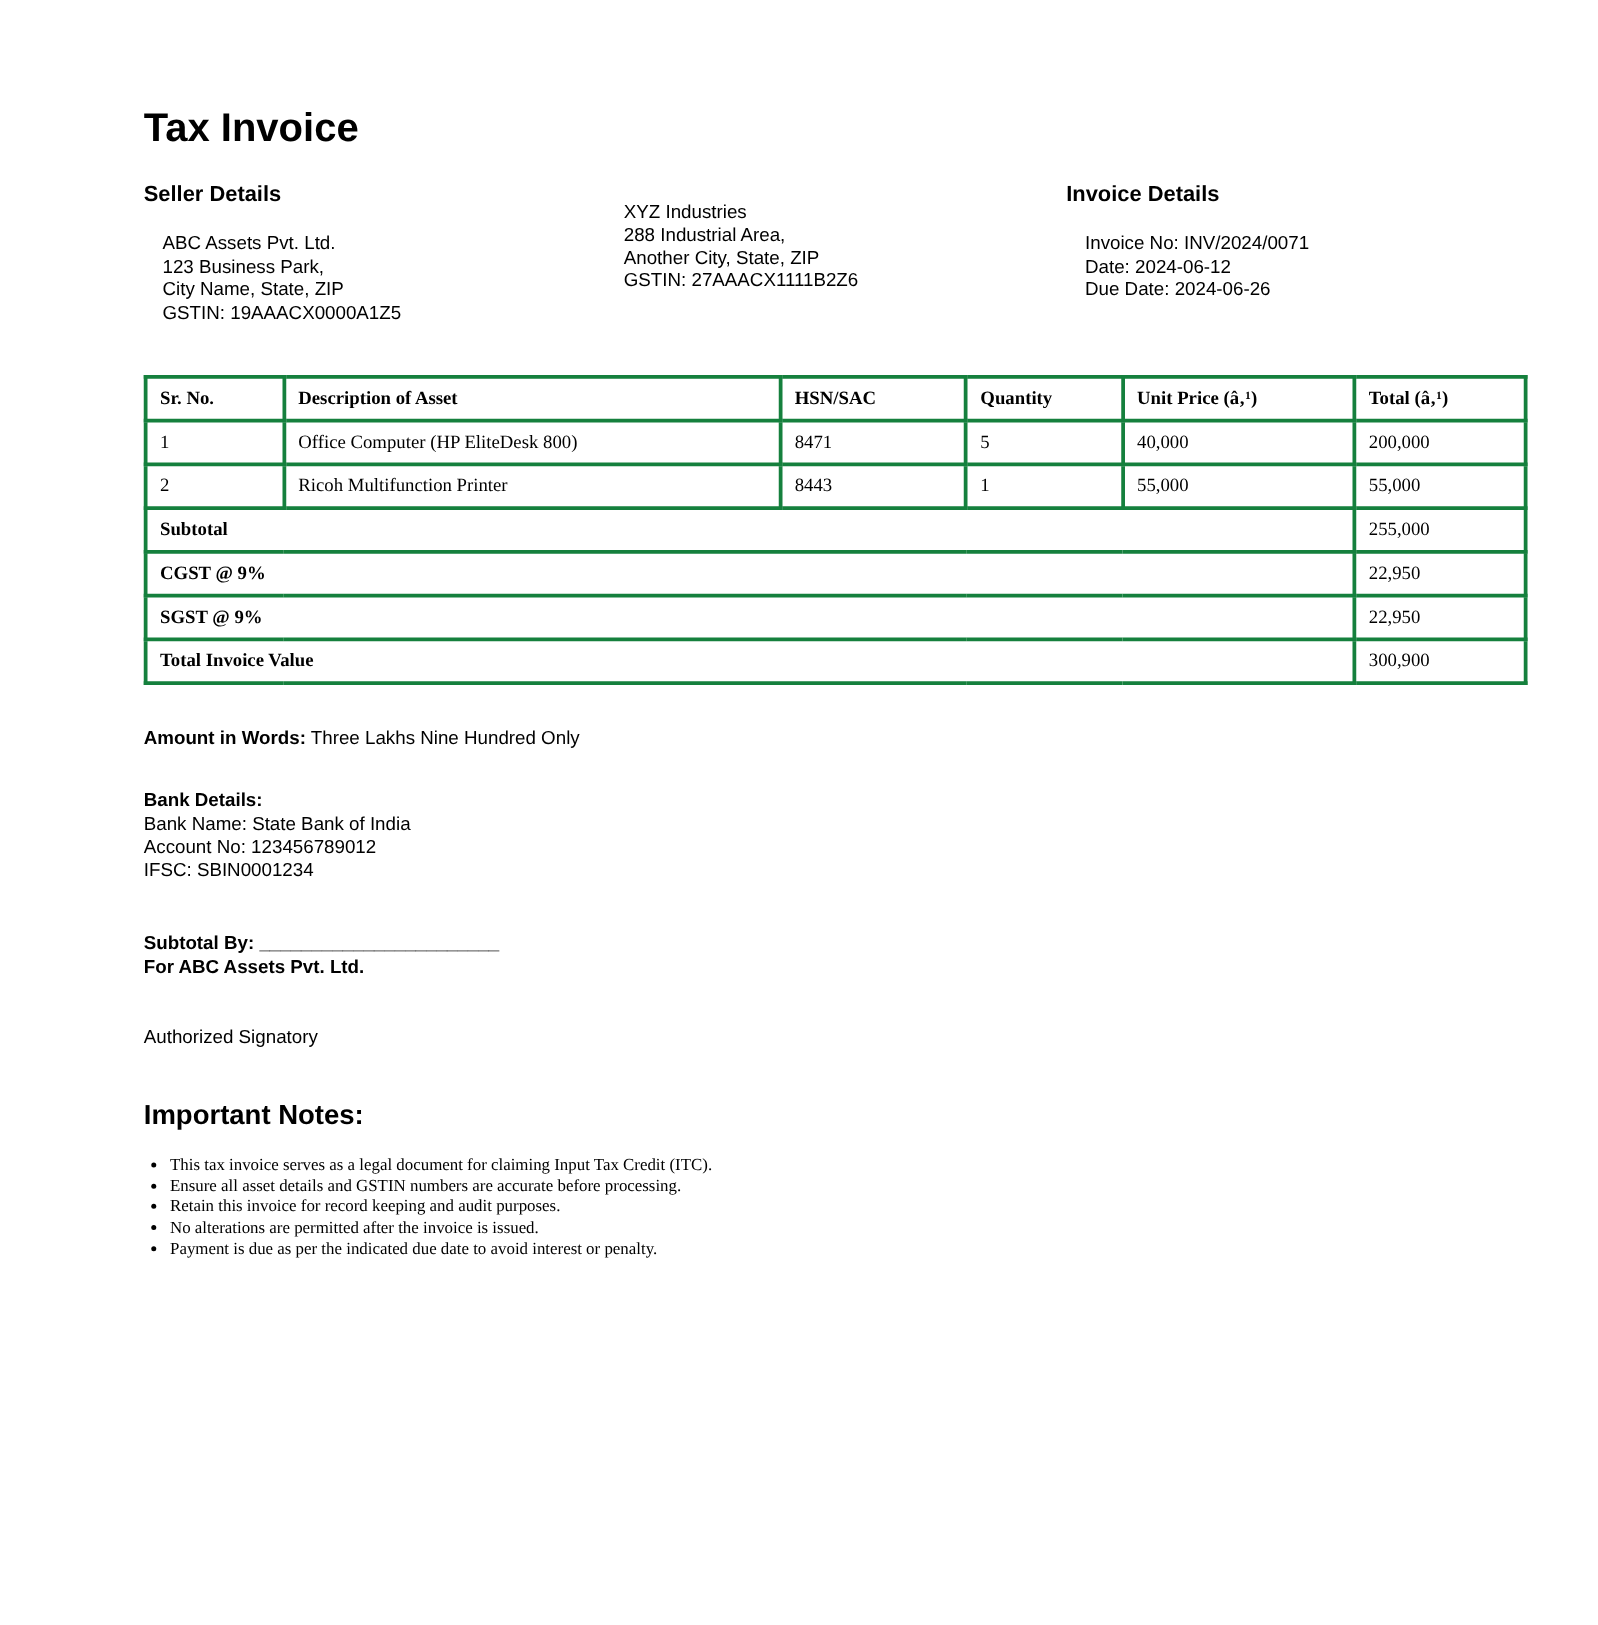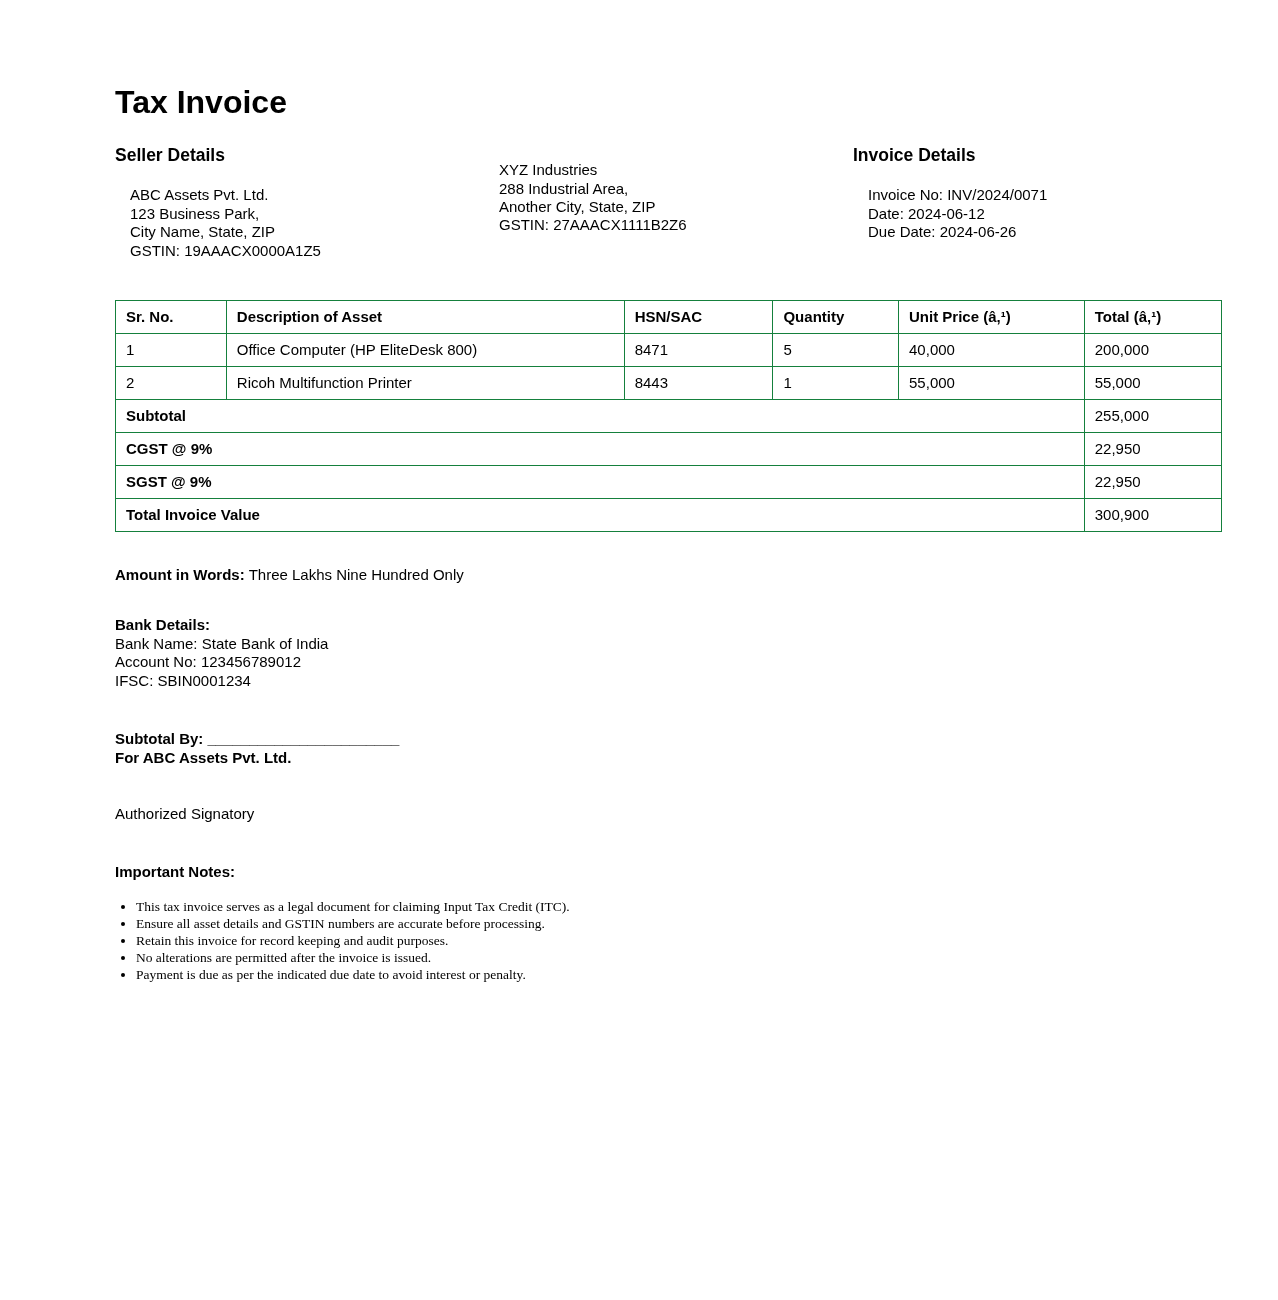--- a/index.html
+++ b/index.html
@@ -32,45 +32,46 @@
   .detail-col p { margin: 15px; line-height: 18.4px; }
 
   table.items {
     border-collapse: collapse;
     width: 100%;
     margin-top: 25px;
     font-size: 15px;
     table-layout: fixed;
   }
   table.items th, table.items td {
-    border: 1px solid #15803d;
+    border: 3px solid #15803d;
     padding: 7px 10px;
     text-align: left;
     line-height: 18px;
     vertical-align: middle;
     overflow: hidden;
     white-space: nowrap;
+    font-family: Liberation Serif, serif;
   }
   table.items th { font-weight: bold; }
   col.c-sr   { width: 105px; }
   col.c-desc { width: 377px; }
   col.c-hsn  { width: 141px; }
   col.c-qty  { width: 119px; }
   col.c-price{ width: 176px; }
   col.c-total{ width: 130px; }
   td.sum-label { text-align: right; font-weight: bold; }
 
   .amount-words { margin: 34px 0 0 0; line-height: 18.4px; }
   .bank { margin-top: 32px; line-height: 18.4px; }
   .signature { margin-top: 40px; line-height: 18.4px; }
   .auth { margin: 38px 0 0 0; line-height: 18.4px; }
 
   .notes { margin-top: 40px; }
   .notes h3 {
-    font-size: 15px;
+    font-size: 22px;
     font-weight: bold;
     margin: 0 0 18px 0;
     line-height: 1.2;
   }
   .notes ul {
     margin: 0;
     padding-left: 21px;
     font-size: 13.5px;
     line-height: 16.8px;
     font-family: Liberation Serif, serif;

